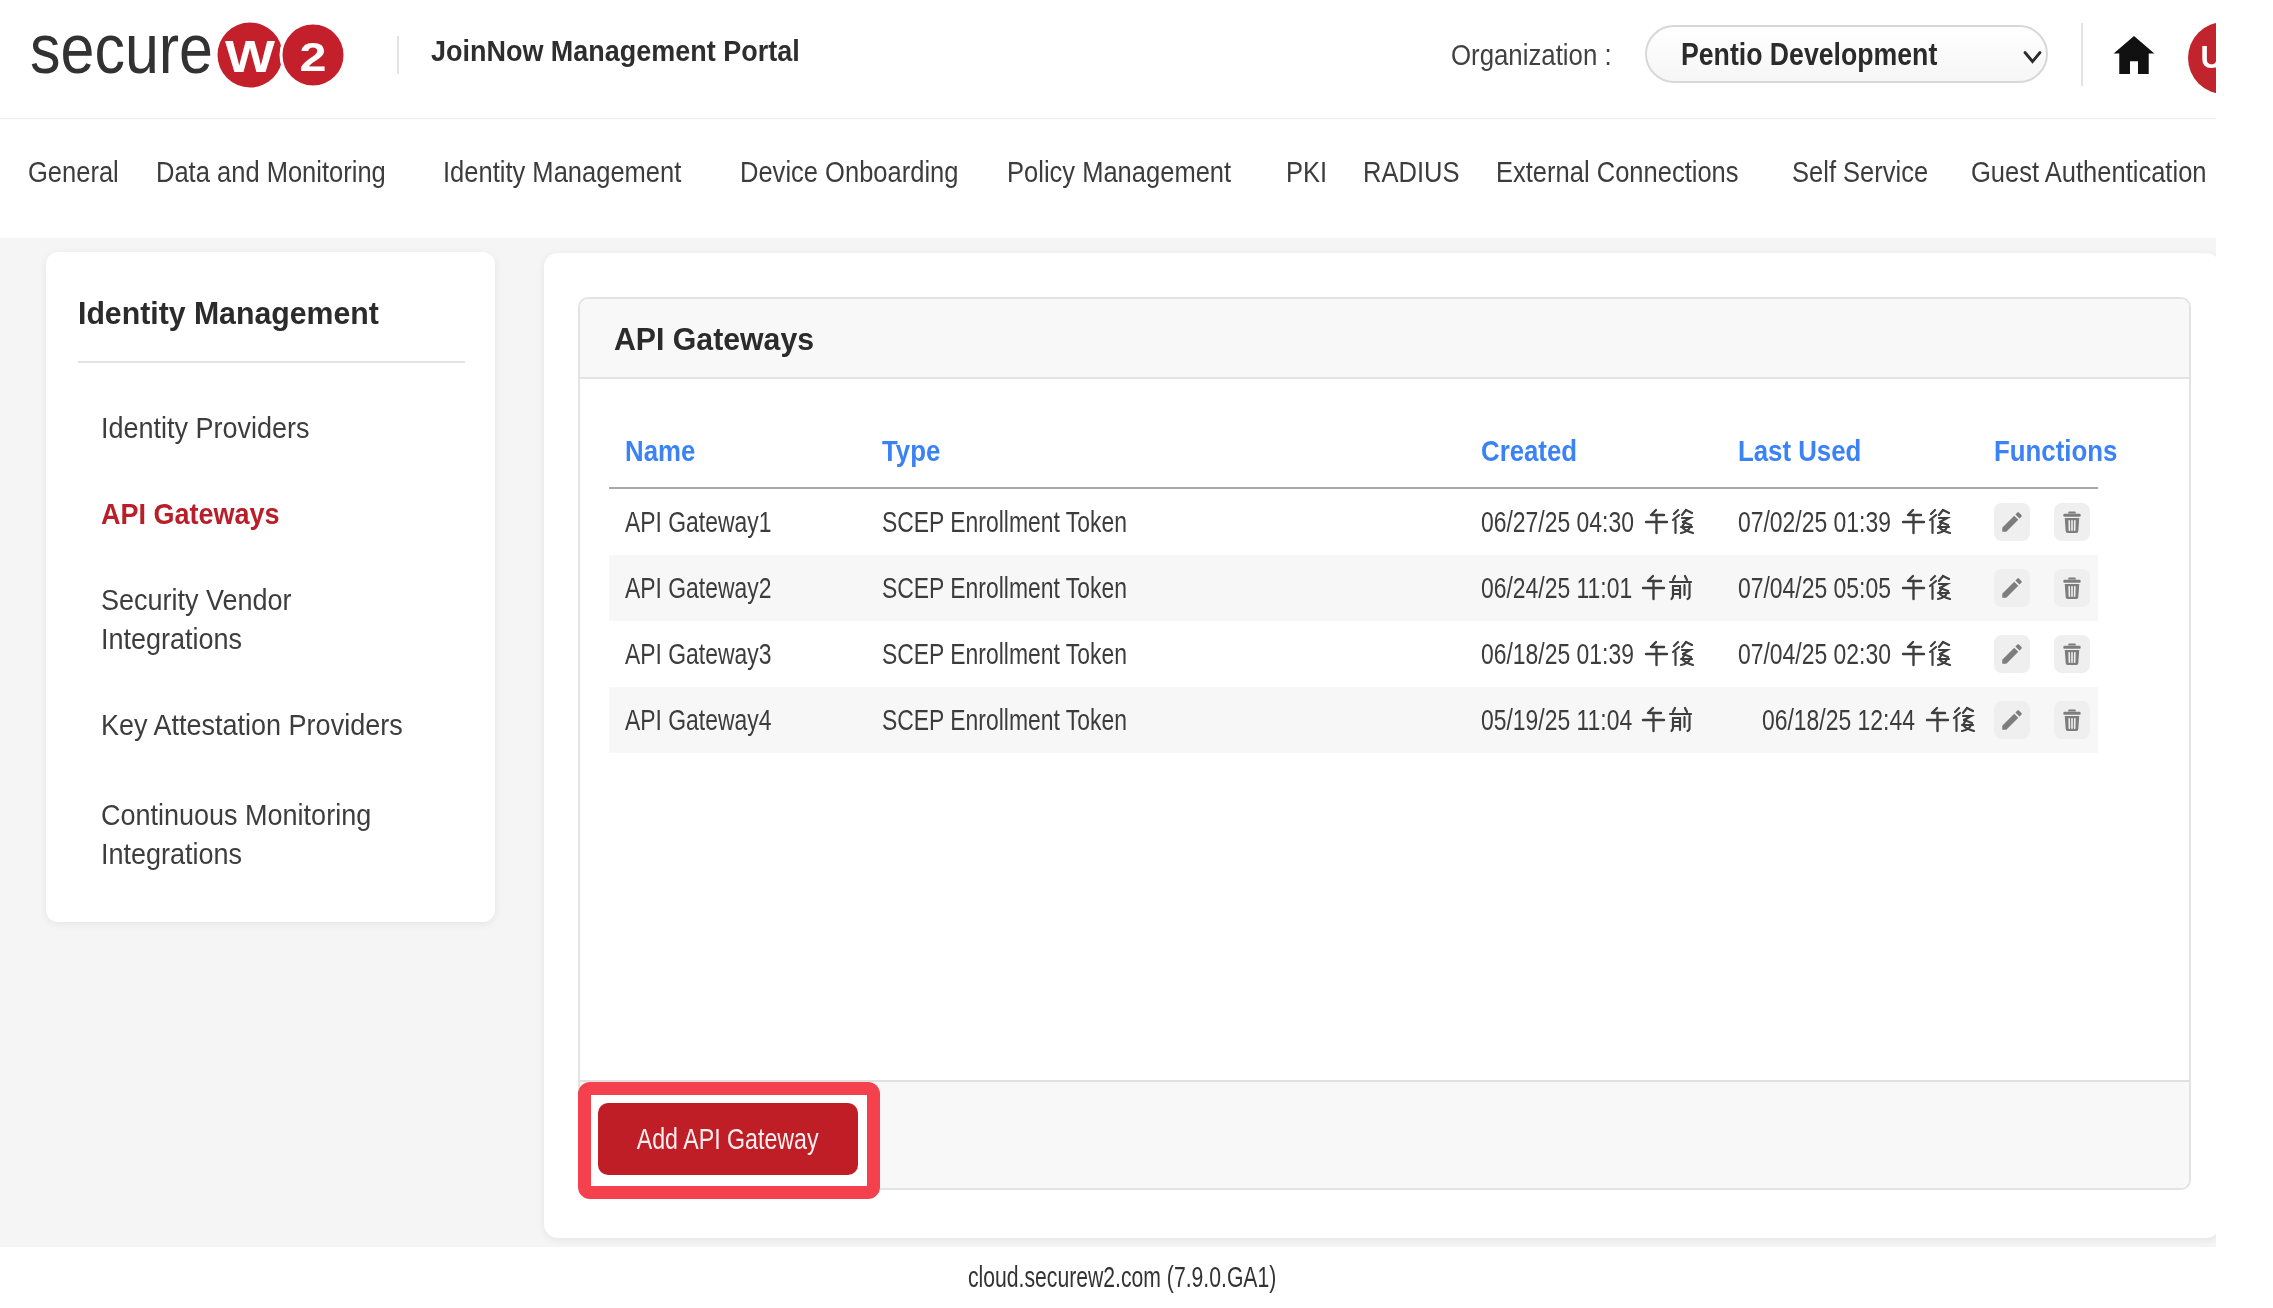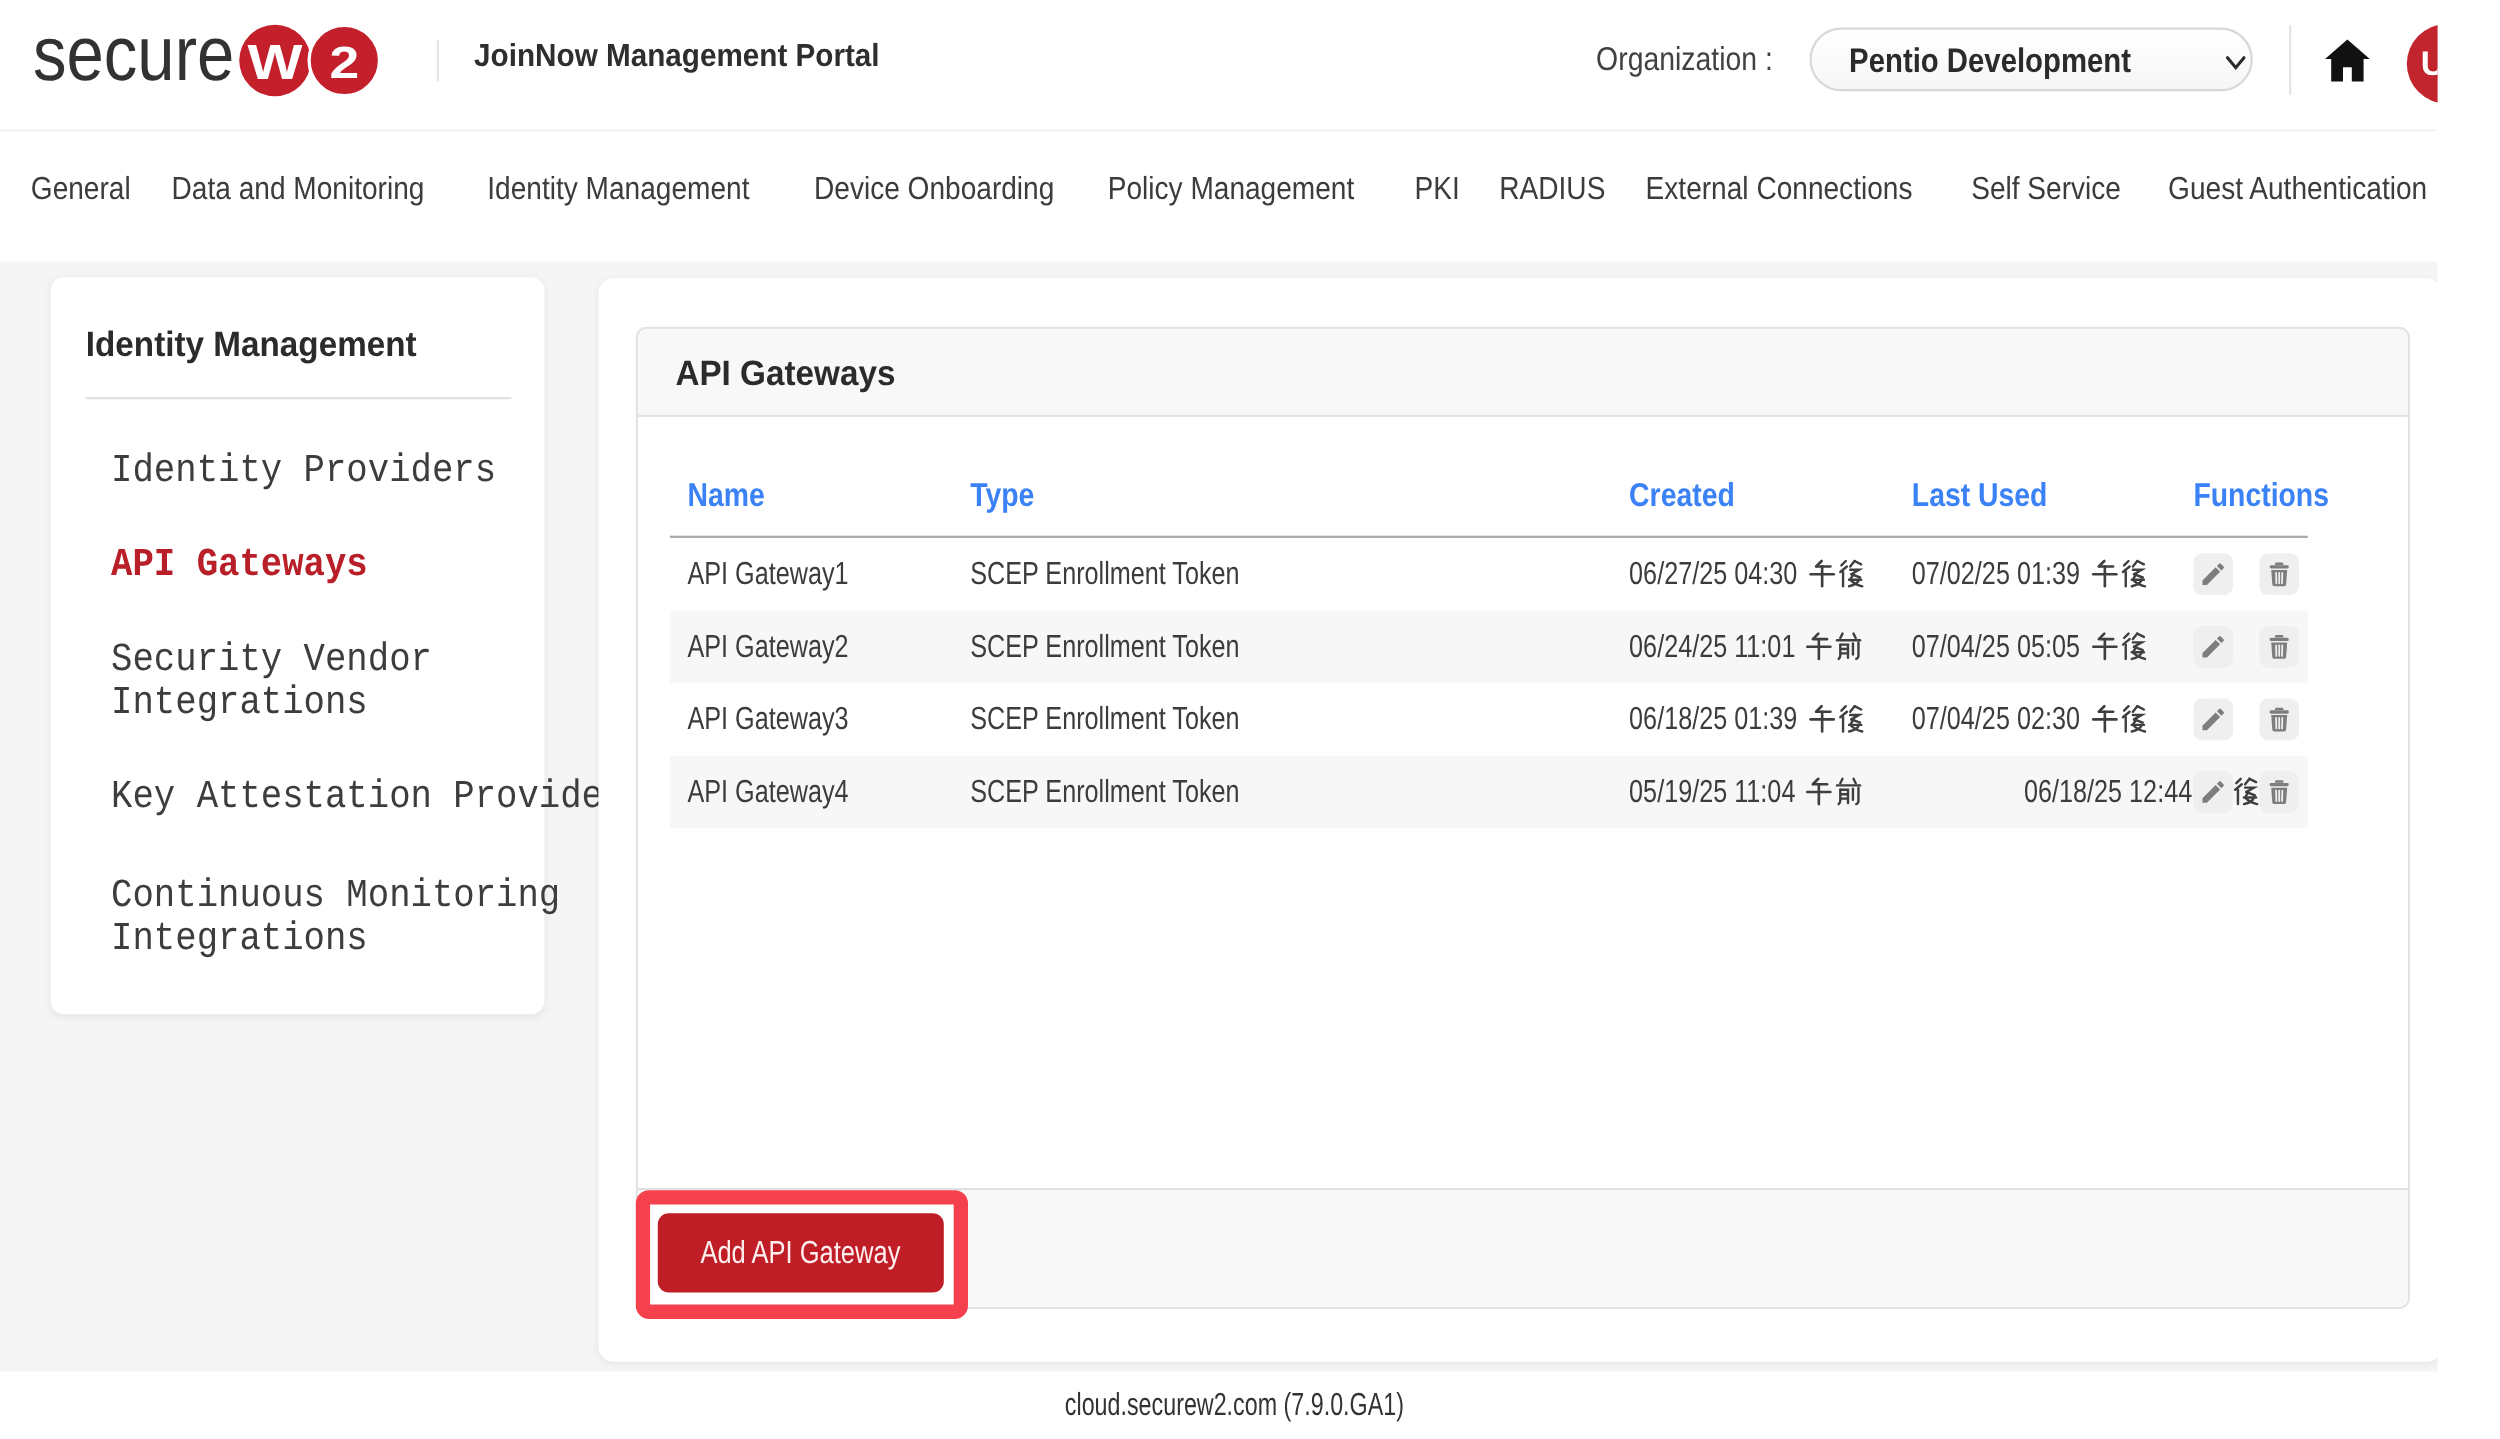--- a/index.html
+++ b/index.html
@@ -25,21 +25,21 @@
 #avatar{position:absolute;left:2188px;top:22px;width:72px;height:72px;border-radius:50%;background:#c2242e;color:#ffffff;font-size:31px;font-weight:bold;letter-spacing:2px;display:flex;align-items:center;justify-content:center;padding-left:2px;}
 
 #nav{position:absolute;left:0;top:119px;width:2273px;height:119px;background:#fff;}
 .nv{position:absolute;top:156px;font-size:29px;color:#3c3c3c;line-height:32px;}
 
 #bodybg{position:absolute;left:0;top:238px;width:2273px;height:1009px;background:#f5f5f5;}
 
 #side{position:absolute;left:46px;top:252px;width:449px;height:670px;background:#fff;border-radius:12px;box-shadow:0 2px 8px rgba(0,0,0,.07);}
 #sidetitle{position:absolute;left:32px;top:43px;font-size:32px;font-weight:bold;color:#2b2b2b;line-height:36px;}
 #sidediv{position:absolute;left:32px;top:109px;width:387px;height:2px;background:#e2e2e2;}
-.slink{position:absolute;left:55px;font-size:36px;color:#3d3d3d;line-height:39px;width:340px;font-family:Liberation Mono, monospace;}
+.slink{position:absolute;left:55px;font-size:30px;color:#3d3d3d;line-height:39px;width:340px;}
 
 #main{position:absolute;left:544px;top:253px;width:1676px;height:985px;background:#fff;border-radius:14px;box-shadow:0 2px 8px rgba(0,0,0,.07);}
 #panel{position:absolute;left:578px;top:297px;width:1613px;height:893px;border:2px solid #e3e3e3;border-radius:10px;background:#fff;}
 #phead{position:absolute;left:580px;top:299px;width:1609px;height:80px;background:#f8f8f8;border-bottom:2px solid #e3e3e3;border-radius:8px 8px 0 0;}
 #ptxt{position:absolute;left:34px;top:22px;font-size:32px;font-weight:bold;color:#2b2b2b;line-height:36px;}
 #pfoot{position:absolute;left:580px;top:1080px;width:1609px;height:108px;background:#f8f8f8;border-top:2px solid #e0e0e0;border-radius:0 0 8px 8px;}
 
 #thead-line{position:absolute;left:609px;top:487px;width:1489px;height:2px;background:#a8a8a8;}
 .th{position:absolute;top:435px;font-size:30px;font-weight:bold;color:#3b82f6;line-height:32px;}
 .stripe{position:absolute;left:609px;width:1489px;height:66px;background:#f7f7f7;}
@@ -237,21 +237,21 @@
   <div class="drow" style="left:882px;top:687px">
       <span class="lat">SCEP Enrollment Token</span>
     </div>
   <div class="drow" style="left:1481px;top:687px">
       <span class="lat">05/19/25 11:04&nbsp;</span>
       <svg class="kj" viewBox="0 0 58 30">
         <use href="#k-go" x="2" y="2"></use>
         <use href="#k-zen" x="29" y="2"></use>
       </svg>
     </div>
-  <div class="drow" style="left:1840px;top:687px">
+  <div class="drow" style="left:1762px;top:687px">
       <span class="lat">06/18/25 12:44&nbsp;</span>
       <svg class="kj" viewBox="0 0 58 30">
         <use href="#k-go" x="2" y="2"></use>
         <use href="#k-ato" x="29" y="2"></use>
       </svg>
     </div>
 
   <div class="ibtn" style="left:1994px;top:503px">
       <svg width="26" height="26" viewBox="0 0 24 24">
         <use href="#pencil"></use>

